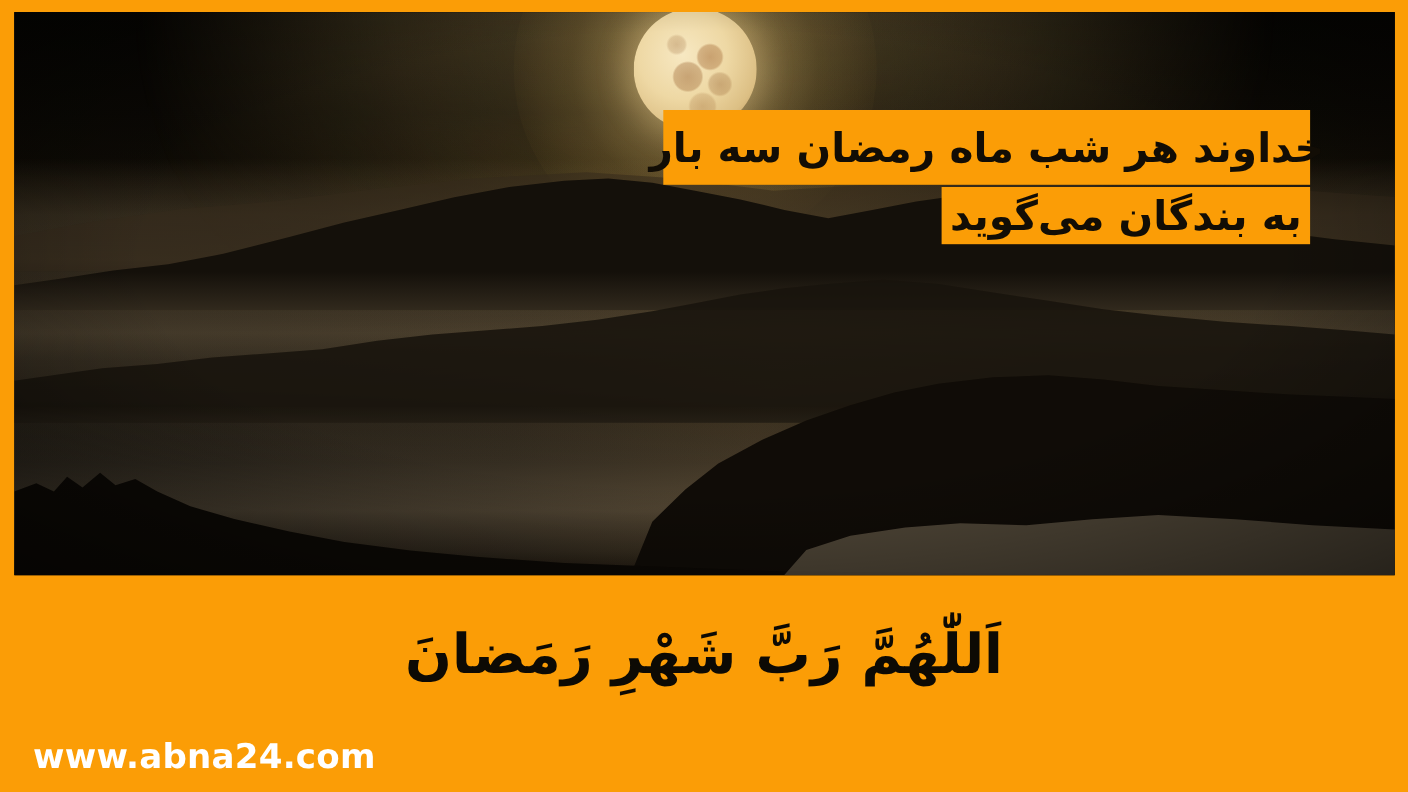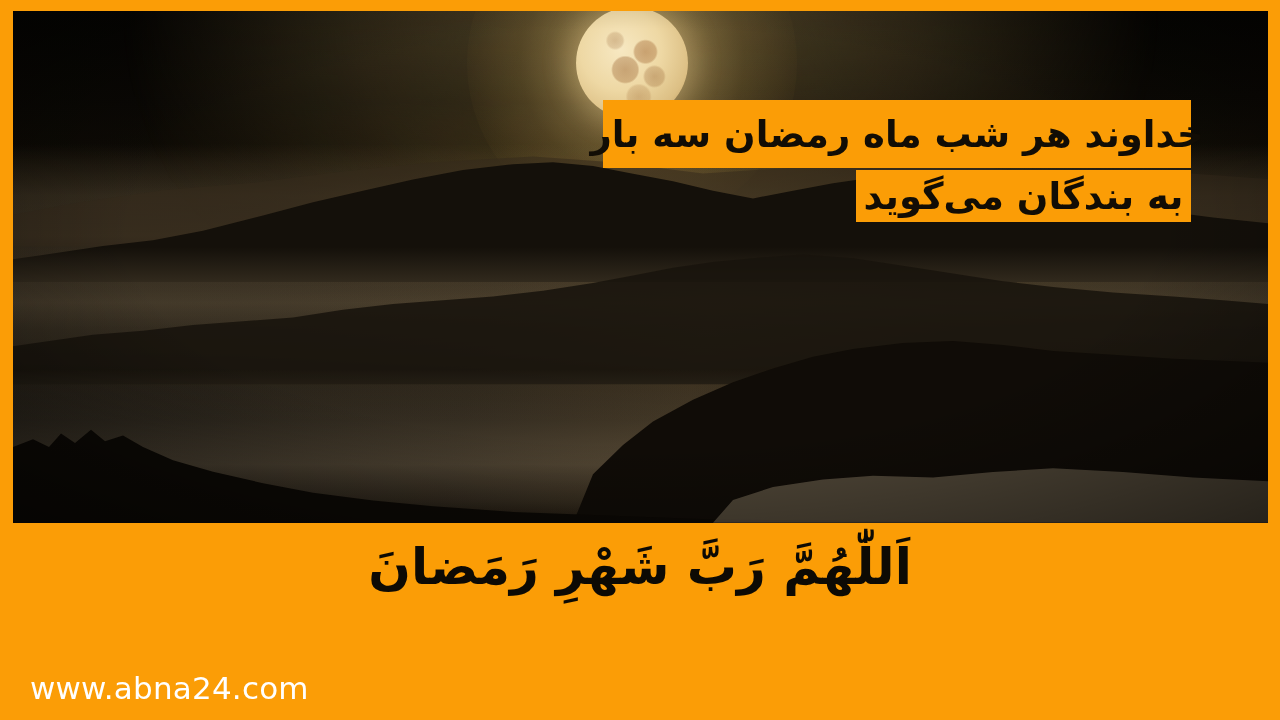--- a/index.html
+++ b/index.html
@@ -161,39 +161,39 @@
     top: 170px;
     width: 335px;
     height: 52px;
     font-size: 37px;
   }
 
   
   #dua {
     position: absolute;
     left: 0;
-    top: 536px;
+    top: 564px;
     width: 1280px;
     text-align: center;
     direction: rtl;
     font-family: "DejaVu Sans", sans-serif;
     font-weight: bold;
     font-size: 50px;
     line-height: 1.25;
     color: #0d0a04;
     white-space: nowrap;
   }
 
   #site-url {
     position: absolute;
     left: 30px;
     top: 670px;
     font-family: "DejaVu Sans", sans-serif;
     font-size: 31px;
-    font-weight: 400;
+    font-weight: 700;
     color: #ffffff;
     letter-spacing: 0.2px;
     white-space: nowrap;
   }
 </style>
 </head>
 <body>
 
 <div id="poster">
 

